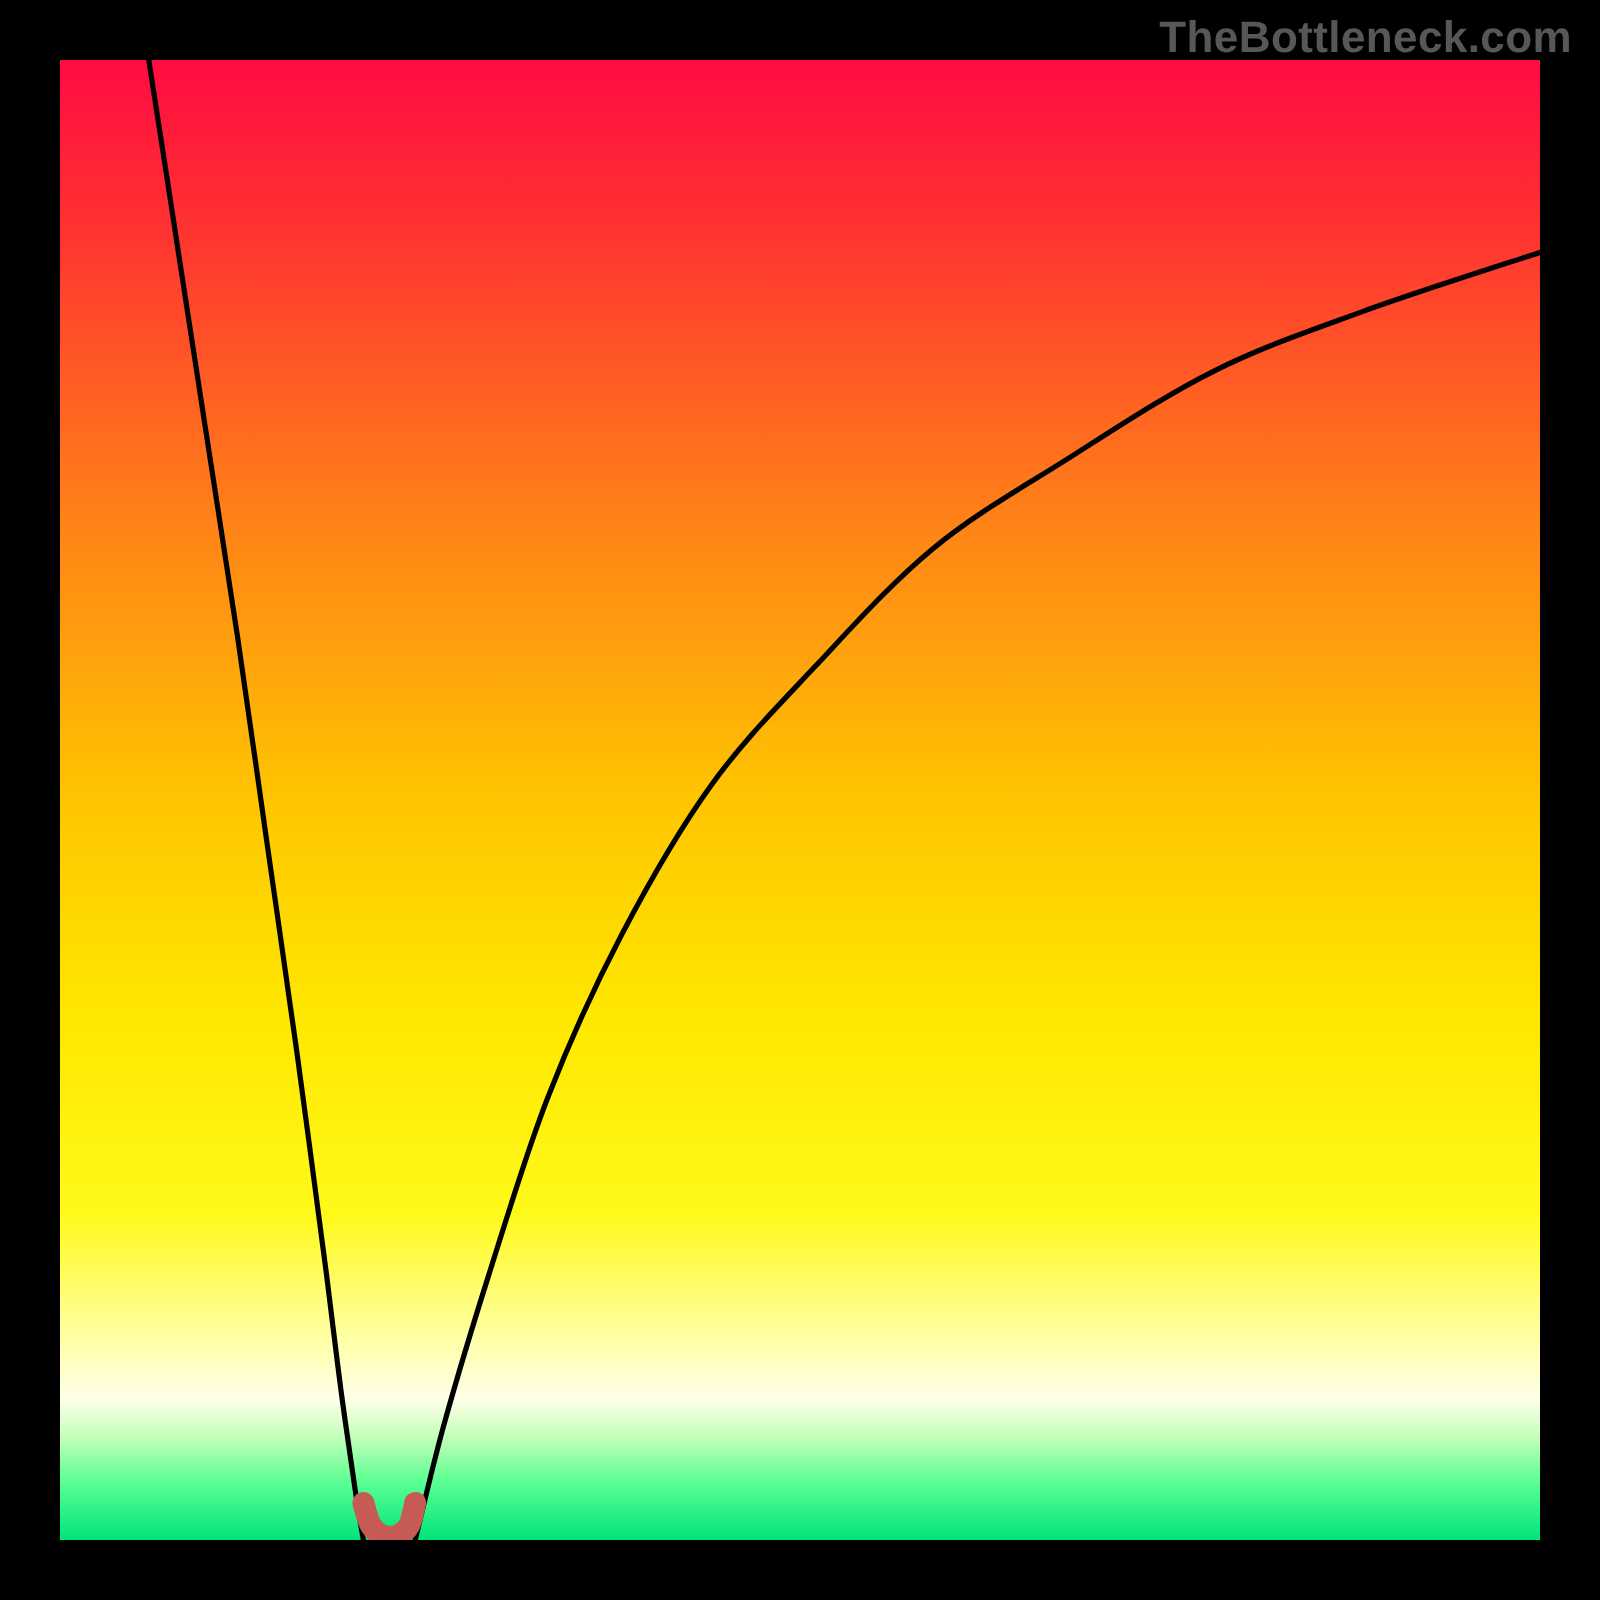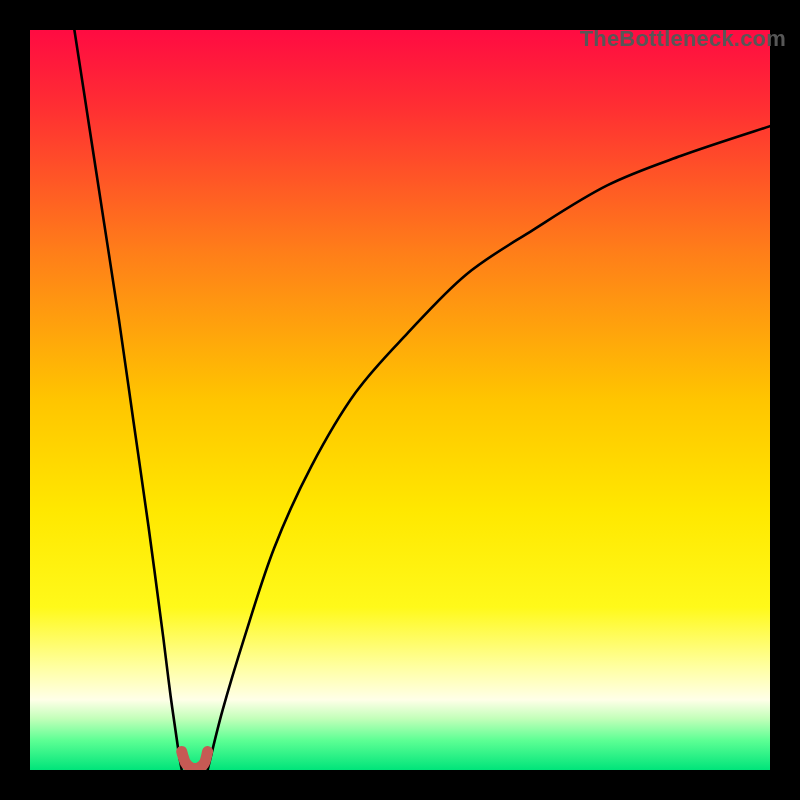--- a/index.html
+++ b/index.html
@@ -35,21 +35,20 @@
   }
   .watermark {
     position: absolute;
     top: 6px;
     right: 14px;
     font-family: Arial, Helvetica, sans-serif;
     font-size: 22px;
     font-weight: 600;
     color: #575757;
     letter-spacing: 0.2px;
-    margin-top: 20px;
   }
   svg.curve {
     position: absolute;
     left: 0;
     top: 0;
     width: 740px;
     height: 740px;
     overflow: visible;
   }
 </style>

